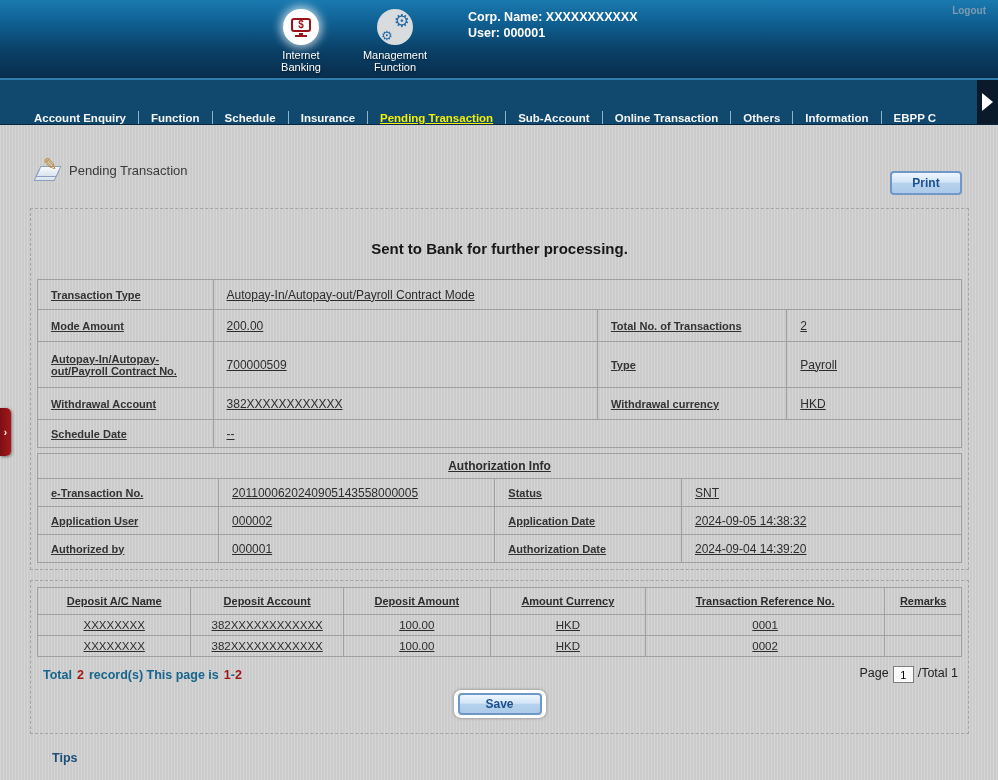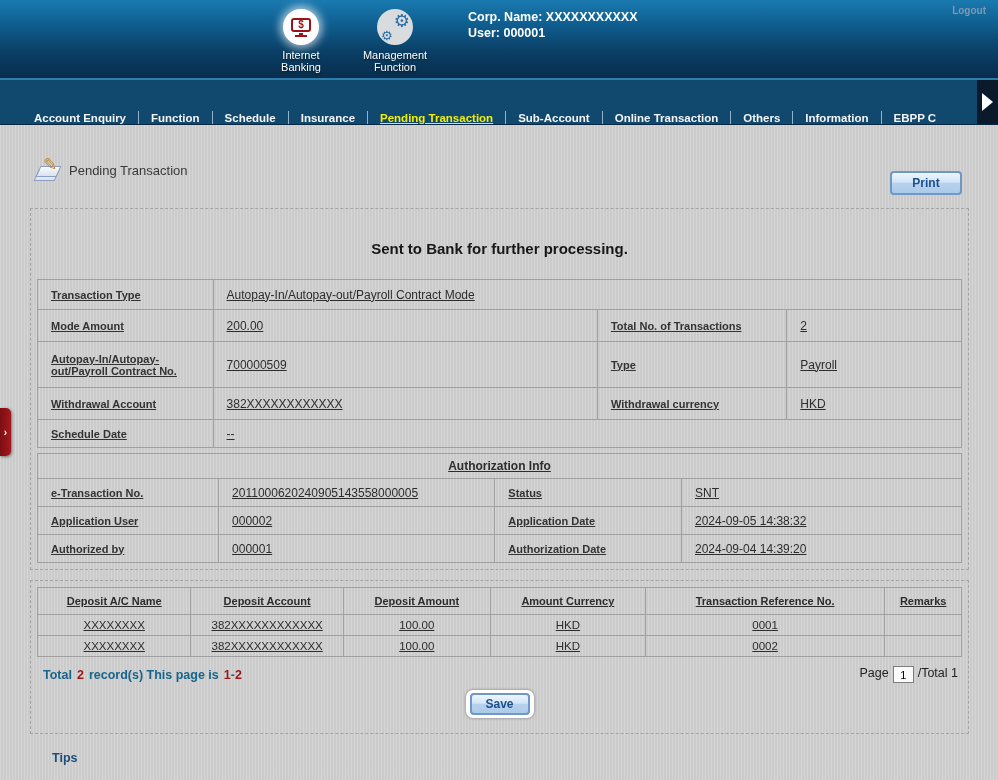--- a/index.html
+++ b/index.html
@@ -74,21 +74,21 @@
   
   .records-row { display:flex; align-items:center; margin:9px 4px 4px 6px; font-size:12.5px; }
   .rec-blue { color:#17658c; font-weight:bold; }
   .rec-red { color:#9c1616; font-weight:bold; }
   .records-row .sp { width:5px; }
   .page-ctl { margin-left:auto; display:flex; align-items:flex-start; gap:4px; color:#222; font-size:12.5px; }
   .page-input { width:21px; height:17px; border:1px solid #7f7f7f; background:#fafafa; text-align:center; font-size:11px; font-family:inherit; }
 
   .save-row { display:flex; justify-content:center; margin:7px 0 9px; }
   .save-ring { background:#fff; border-radius:7px; padding:3px 4px; box-shadow:0 0 3px rgba(110,110,110,.9); }
-  .save-btn { width:60px; height:22px; display:block; }
+  .save-btn { width:84px; height:22px; display:block; }
 
   
   .tips { margin:17px 0 0 52px; }
   .tips-title { color:#1d4e79; font-weight:bold; font-size:12.5px; }
   .tip-item { margin-top:13px; margin-left:-9px; font-size:13px; color:#8a8a8a; }
   .tip-star { color:#b01212; font-weight:bold; margin-right:9px; font-size:12px; }
 
   
   .side-tab {
     position:absolute; left:0; top:408px; width:11px; height:48px;

